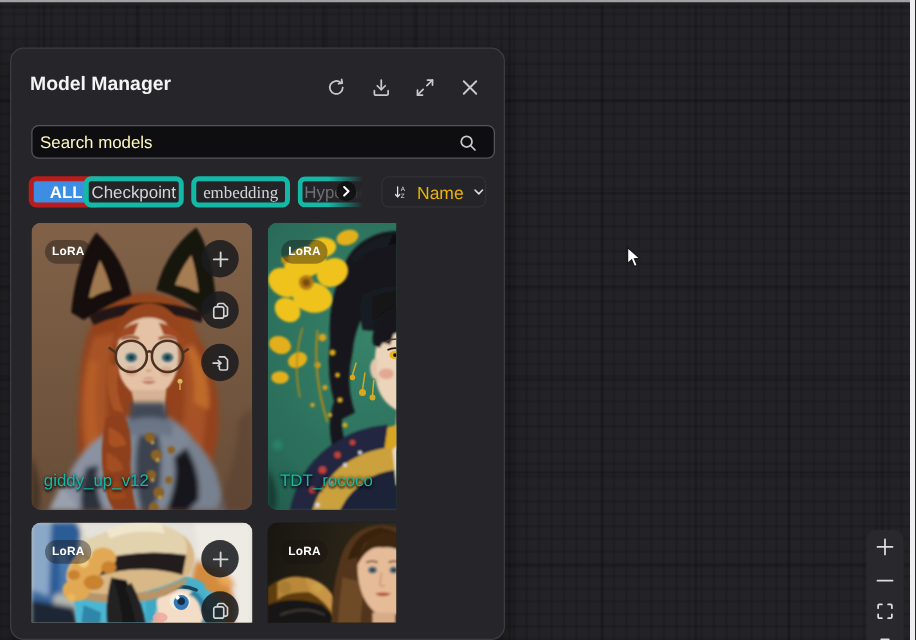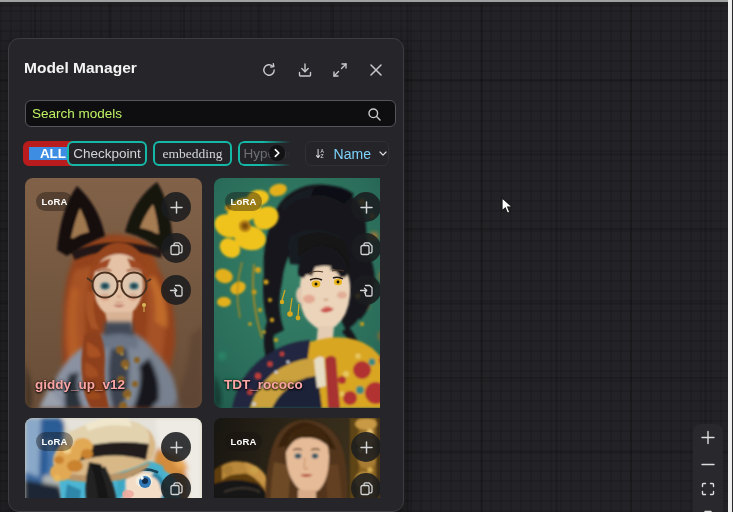--- a/index.html
+++ b/index.html
@@ -25,60 +25,60 @@
     position:absolute; left:8px; top:13px; width:396px; height:474px;
     background:#26262a; border-radius:11px; border:1px solid #3c3c42; box-shadow:0 6px 18px rgba(0,0,0,0.40);
     z-index:10; overflow:hidden;margin-top:25px;
   }
   #title { position:absolute; left:15px; top:19.5px; font-size:15.5px; font-weight:bold; color:#f4f4f5;}
   .hicon { position:absolute; top:23px; width:16px; height:16px; color:#c8c9cb; }
   #search {
     position:absolute; left:16px; top:61px; width:371px; height:27px;
     background:#0e0e10; border-radius:6px; border:1px solid #55565c;
   }
-  #search span { position:absolute; left:6px; top:5px; font-size:13.5px; color:#bef264; }
+  #search span { position:absolute; left:6px; top:5px; font-size:13.5px; color:#fef9c3; }
   #search svg { position:absolute; right:13px; top:6px; }
   .chip {
     position:absolute; top:102px; height:25px; border-radius:6px;
-    font-size:13.5px; color:#d4d5d7; background:#242428; border:2px solid #14b8a6;
+    font-size:13.5px; color:#d4d5d7; background:#242428; border:4px solid #14b8a6;
     display:flex; align-items:center; justify-content:center;
   }
-  #chip-all { left:14px; width:60px; background:#3d8ee2; border:6px solid #b91c1c; color:#fff; font-weight:bold; }
+  #chip-all { left:14px; width:60px; background:#3d8ee2; border:4px solid #b91c1c; color:#fff; font-weight:bold; }
   #chip-cp { left:58px; width:80px; }
   #chip-emb { left:144px; width:79px;font-family:Liberation Serif, serif; }
   #chip-hyp { left:229px; width:62px; color:#707176;
      -webkit-mask-image:linear-gradient(to right,#000 40%,transparent 85%);
      mask-image:linear-gradient(to right,#000 40%,transparent 85%); }
   #scrollbtn { position:absolute; left:260px; top:106px; width:16px; height:16px; border-radius:50%;
      background:rgba(16,16,18,0.92); display:flex; align-items:center; justify-content:center; }
   #sort {
     position:absolute; left:296px; top:102px; width:84px; height:25px;
     background:#242429; border-radius:6px; border:1px solid #303036;
-    display:flex; align-items:center; color:#7dd3fc; font-size:14px;
-  }
-  #cards { position:absolute; left:16px; top:139px; width:355px; height:320px; overflow:hidden; }
+    display:flex; align-items:center; color:#eab308; font-size:14px;
+  }
+  #cards { position:absolute; left:16px; top:139px; width:292px; height:320px; overflow:hidden; }
   .card { position:absolute; border-radius:8px; overflow:hidden; background:#1b1b1e; }
   #card1 { left:0;   top:0;   width:177px; height:230px; }
   #card2 { left:189px; top:0;  width:178px; height:230px; }
   #card3 { left:0;   top:240px; width:177px; height:230px; }
   #card4 { left:189px; top:240px; width:178px; height:230px; }
   .card svg.art { position:absolute; left:0; top:0; width:100%; height:100%; }
   .badge {
     position:absolute; left:11px; top:14px; padding:3.5px 5.5px 4px;
     background:rgba(22,18,14,0.40); border-radius:10px;
     font-size:9.5px; font-weight:bold; color:#fff; letter-spacing:0.2px;
   }
   .cbtn {
     position:absolute; right:11px; width:30px; height:30px; border-radius:50%;
     background:rgba(27,28,31,0.88); display:flex; align-items:center; justify-content:center;
     color:#d4d5d7;
   }
   .b1 { top:14px; } .b2 { top:55px; } .b3 { top:97px; }
   .clabel {
-    position:absolute; left:10px; bottom:16px; font-size:13.5px; font-weight:bold; color:#fca5a5;
+    position:absolute; left:10px; bottom:16px; font-size:13.5px; font-weight:normal; color:#14b8a6;
     text-shadow:0 1px 2px rgba(0,0,0,0.9), 0 0 3px rgba(0,0,0,0.7);
   }
   #zoomtools {
     position:absolute; left:693px; top:424px; width:30px; height:100px;
     background:#29292d; border-radius:8px; z-index:20;
     color:#dededf;
   }
   .ztool { position:absolute; left:50%; transform:translateX(-50%); }
   #cursor { position:absolute; left:501px; top:197px; z-index:60; }
 </style>

